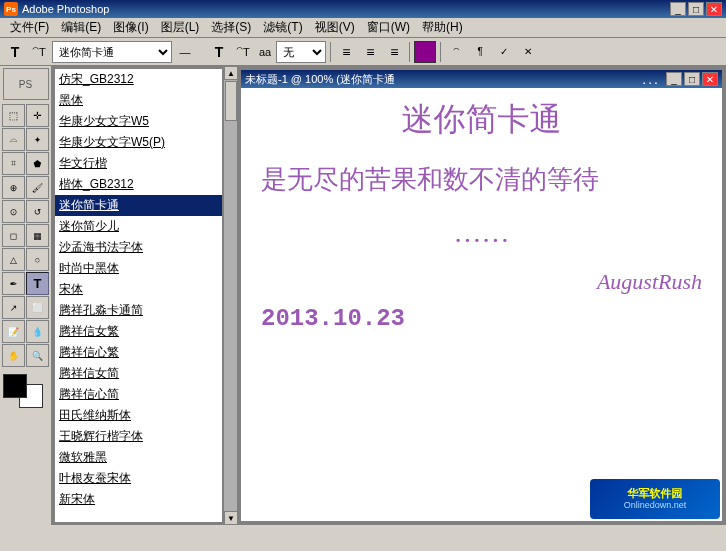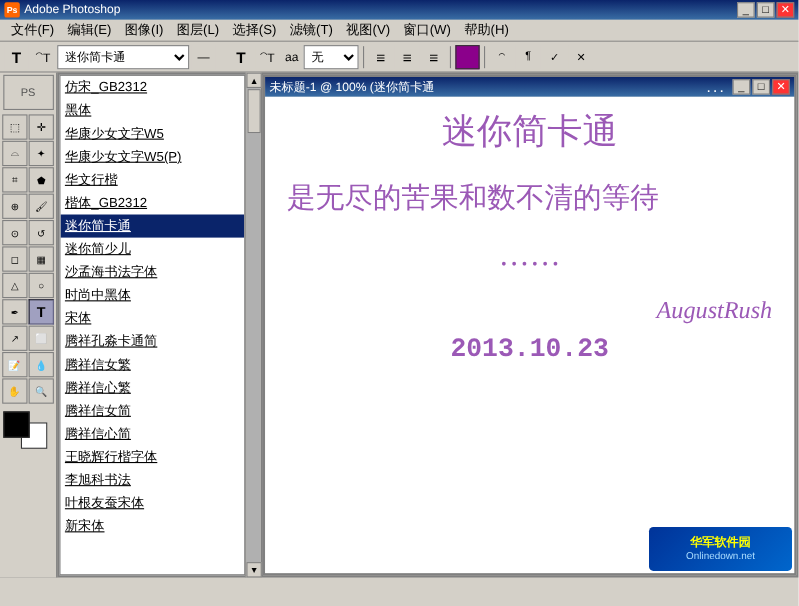--- a/index.html
+++ b/index.html
@@ -218,21 +218,21 @@
       font-size: 22px;
       color: #9b59b6;
       text-align: right;
       margin-bottom: 10px;
       font-style: italic;
     }
     .canvas-text-en2 {
       font-family: 'Courier New', monospace;
       font-size: 24px;
       color: #9b59b6;
-      text-align: center;
+      text-align: left;
       font-weight: bold;
     }
 
     
     .watermark {
       position: absolute;
       bottom: 2px;
       right: 2px;
       width: 130px;
       height: 40px;
@@ -437,22 +437,23 @@
         <div class="font-item selected">迷你简卡通</div>
         <div class="font-item">迷你简少儿</div>
         <div class="font-item">沙孟海书法字体</div>
         <div class="font-item">时尚中黑体</div>
         <div class="font-item">宋体</div>
         <div class="font-item">腾祥孔淼卡通简</div>
         <div class="font-item">腾祥信女繁</div>
         <div class="font-item">腾祥信心繁</div>
         <div class="font-item">腾祥信女简</div>
         <div class="font-item">腾祥信心简</div>
+        <div class="font-item">田氏维纳斯体</div>
         <div class="font-item">王晓辉行楷字体</div>
-        <div class="font-item">李旭科书法</div>
+        <div class="font-item">微软雅黑</div>
         <div class="font-item">叶根友蚕宋体</div>
         <div class="font-item">新宋体</div>
 
       </div>
     </div>
 
     <div class="scrollbar-v">
       <div class="scrollbar-btn">▲</div>
       <div class="scrollbar-track">
         <div class="scrollbar-thumb"></div>

